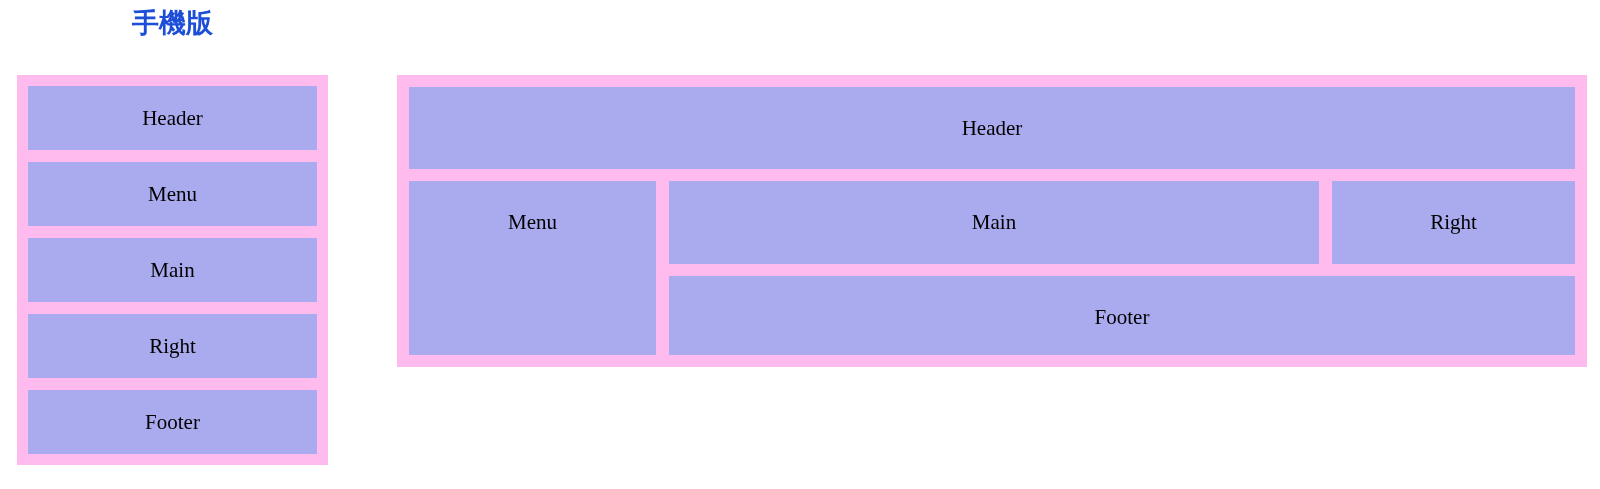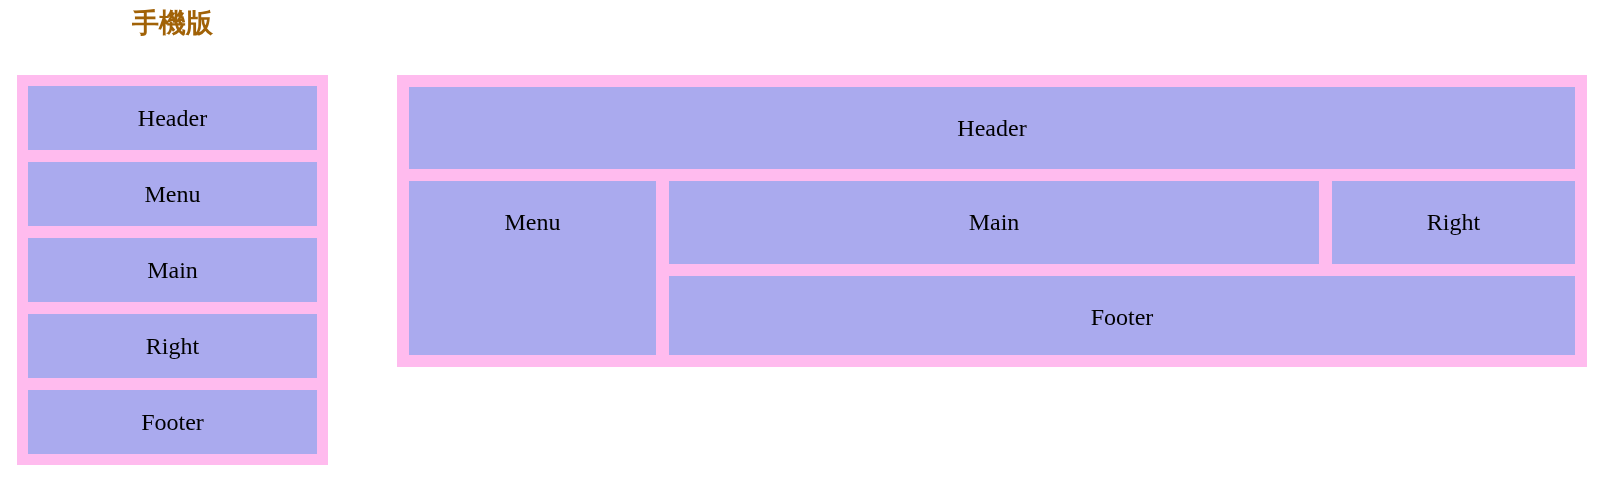--- a/index.html
+++ b/index.html
@@ -15,21 +15,21 @@
     background: #ffffff;
     overflow: hidden;
   }
   .diagram-title {
     position: absolute;
     top: 6px;
     text-align: center;
     font-family: "Liberation Sans", sans-serif;
     font-size: 27px;
     font-weight: bold;
-    color: #a16207;
+    color: #1d4ed8;
     line-height: 34px;
   }
   .diagram-title.mobile { left: 17px; width: 311px; }
   .diagram-title.desktop { left: 397px; width: 1190px; }
 
   .layout-container {
     position: absolute;
     top: 75px;
     background: #ffbbee;
     box-sizing: border-box;
@@ -54,21 +54,21 @@
     grid-template-areas:
       "header header header"
       "menu   main   right"
       "menu   footer footer";
   }
 
   .layout-box {
     background: #aaaaee;
     color: #000000;
     font-family: "Liberation Serif", serif;
-    font-size: 24px;
+    font-size: 21px;
     line-height: 23px;
     box-sizing: border-box;
     text-align: center;
   }
   
   .layout-container.mobile .layout-box {
     display: flex;
     align-items: center;
     justify-content: center;
   }

